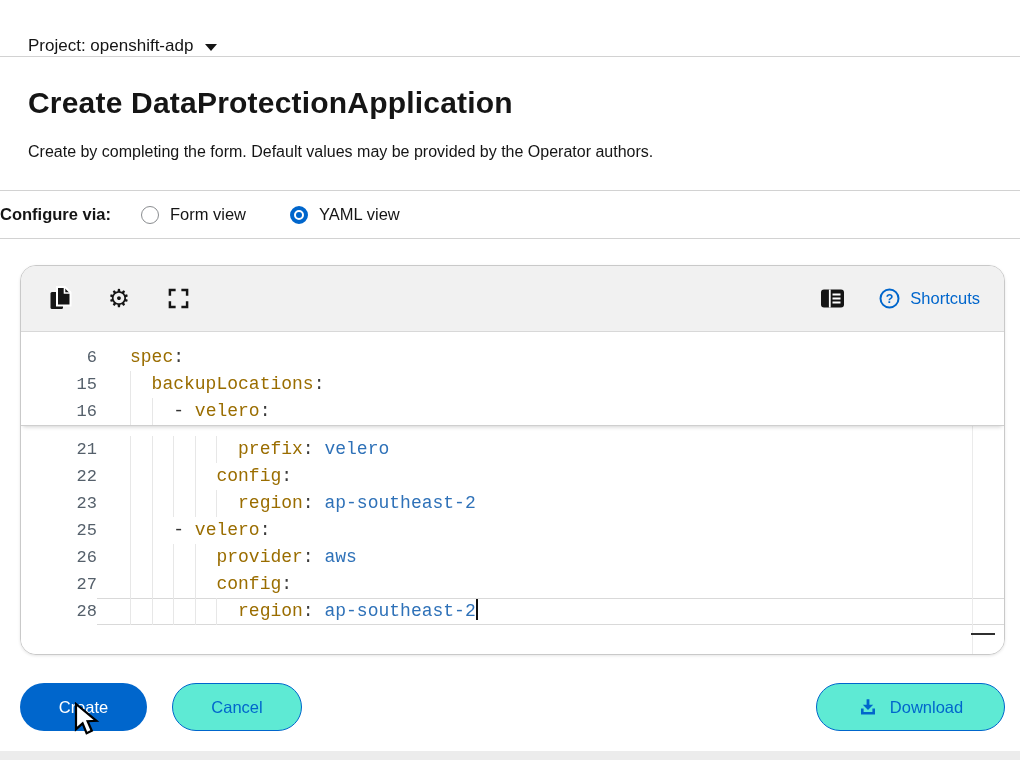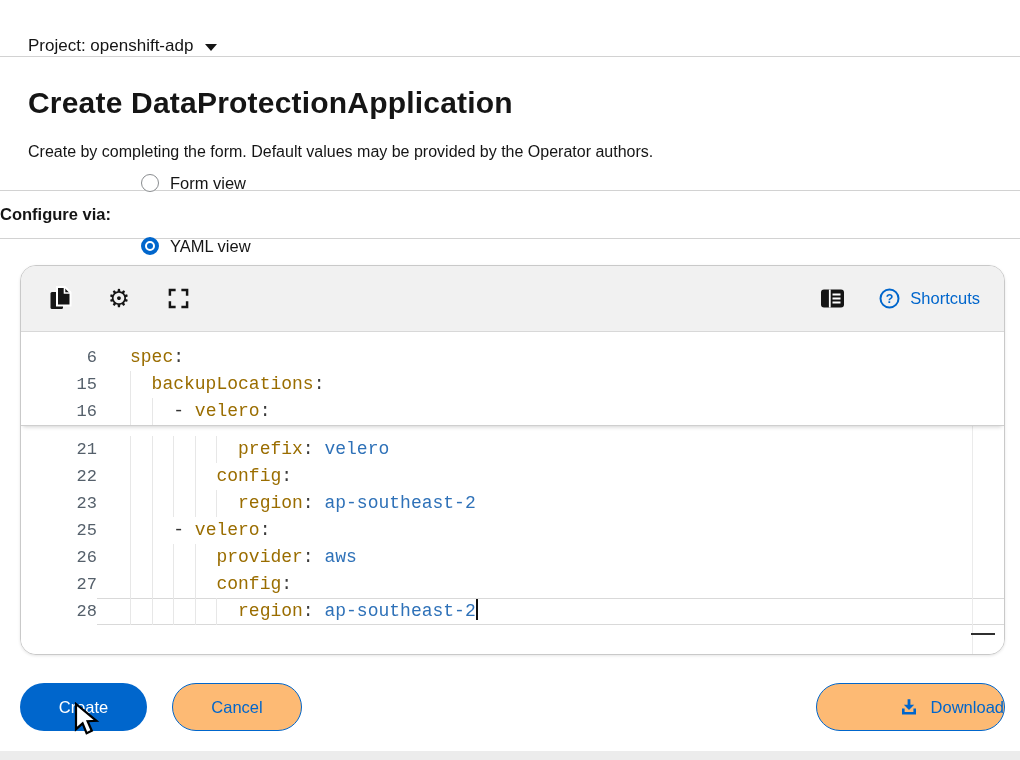--- a/index.html
+++ b/index.html
@@ -20,21 +20,21 @@
 
   
   .page-head{ padding:29px 32px 0 28px; }
   .page-title{ font-size:30px; font-weight:600; letter-spacing:.2px; color:#151515; margin-bottom:23px; }
   .page-subtitle{ font-size:16px; color:#151515; margin-bottom:29px; }
 
   
   .configure-row{ height:49px; border-top:1px solid #d2d2d2; border-bottom:1px solid #d2d2d2;
     display:flex; align-items:center; gap:30px; }
   .configure-label{ font-size:16.5px; font-weight:700; }
-  .radio-group{ display:flex; align-items:flex-start; gap:44px;flex-direction:column; }
+  .radio-group{ display:flex; align-items:flex-end; gap:44px; }
   .radio{ display:flex; align-items:center; gap:11px; font-size:16.5px; cursor:pointer; }
   .radio-circle{ width:18px; height:18px; border-radius:50%; border:1px solid #8a8d90; background:#fff; position:relative; flex:0 0 18px; }
   .radio-circle.selected{ border:4px solid var(--accent); }
   .radio-circle.selected::after{ content:""; position:absolute; left:50%; top:50%; width:6px; height:6px; margin:-3px 0 0 -3px; border-radius:50%; background:var(--accent); }
 
   
   .editor-panel{ position:absolute; left:20px; top:265px; width:985px; height:390px;
     border:1px solid #c9c9c9; border-radius:16px; background:#fff; overflow:hidden;
     box-shadow:0 1px 3px rgba(0,0,0,.10); }
   .editor-toolbar{ height:66px; background:var(--toolbar-bg); border-bottom:1px solid #d8d8d8;
@@ -59,25 +59,25 @@
   .tok-key{ color:var(--yaml-key); }
   .tok-colon{ color:#3b3b3b; }
   .tok-value{ color:var(--yaml-value); }
   .text-cursor{ display:inline-block; width:2px; height:21px; background:#111; vertical-align:-4px; }
   .scroll-track{ position:absolute; right:31px; top:0; bottom:0; width:1px; background:#ebebeb; }
   .cursor-marker{ position:absolute; right:9px; top:301px; width:24px; height:2px; background:#2f2f2f; }
 
   
   .actions{ position:absolute; left:20px; right:15px; top:683px; display:flex; align-items:center; }
   .btn{ height:48px; border-radius:24px; font-size:16.5px; font-family:inherit;
-    display:inline-flex; align-items:center; justify-content:center; gap:12px; cursor:pointer; border:1px solid transparent; background:#fdba74; }
+    display:inline-flex; align-items:center; justify-content:center; gap:12px; cursor:pointer; border:1px solid transparent; background:#5eead4; }
   .btn-primary{ background:var(--accent); color:#fff; width:127px; }
   .btn-secondary{ color:var(--accent); border:1px solid var(--accent); }
   .btn-cancel{ width:130px; margin-left:25px; }
-  .btn-download{ width:189px; margin-left:auto;justify-content:flex-end; }
+  .btn-download{ width:189px; margin-left:auto; }
 
   .footer-strip{ position:absolute; left:0; right:0; bottom:0; height:9px; background:#ececec; }
   .mouse-cursor{ position:absolute; left:74px; top:702px; z-index:10; pointer-events:none; }
 </style>
 </head>
 <body>
 
 <header class="project-bar">
   <div class="project-select">
     <span>Project: openshift-adp</span>

